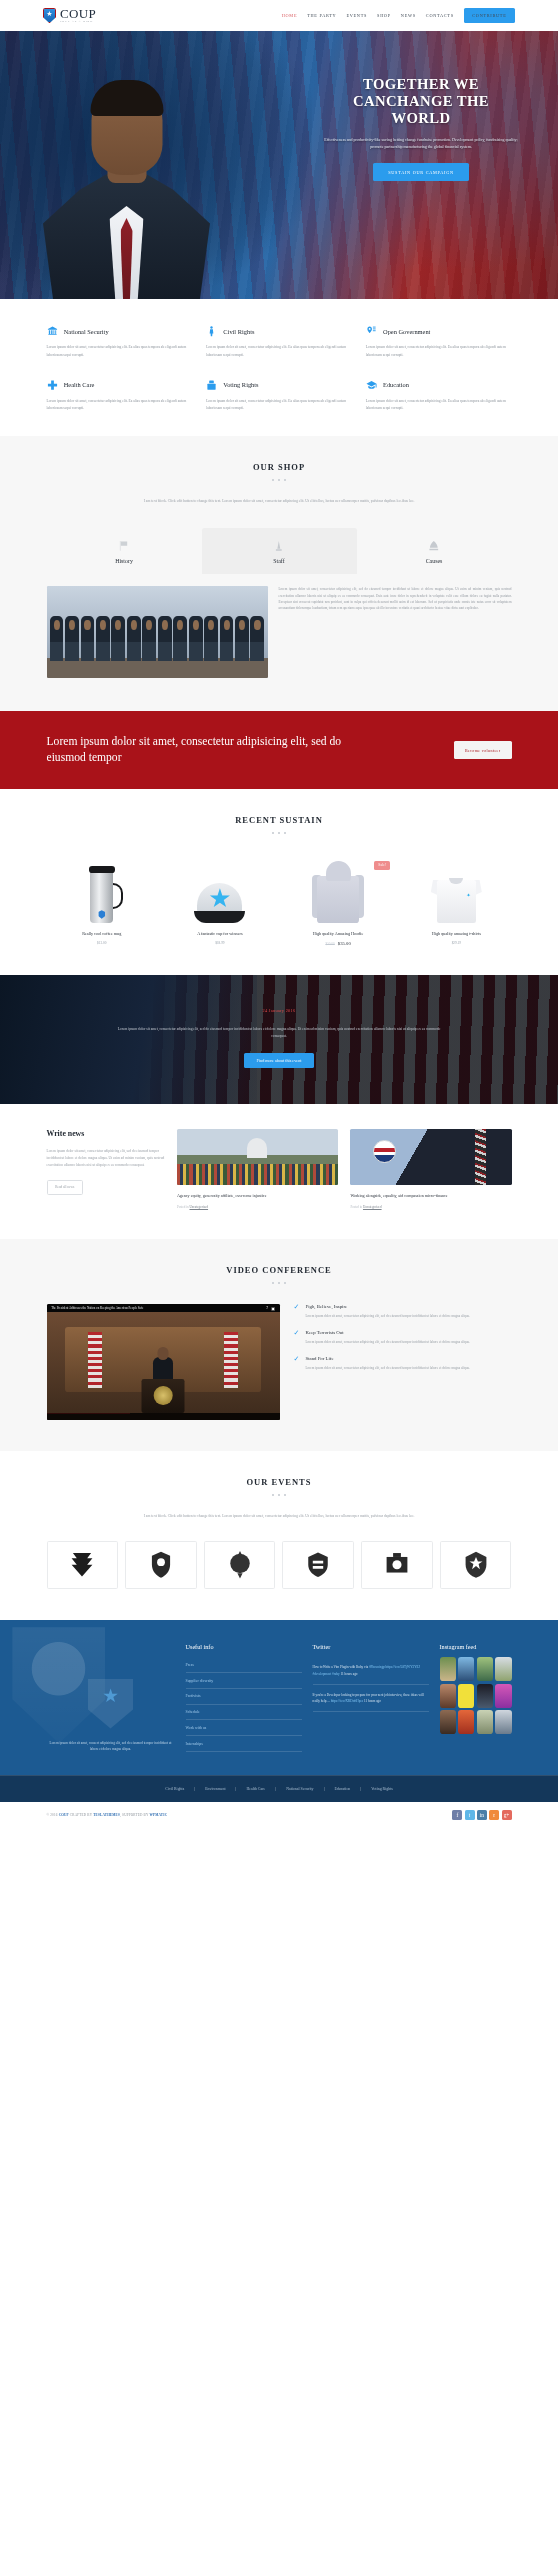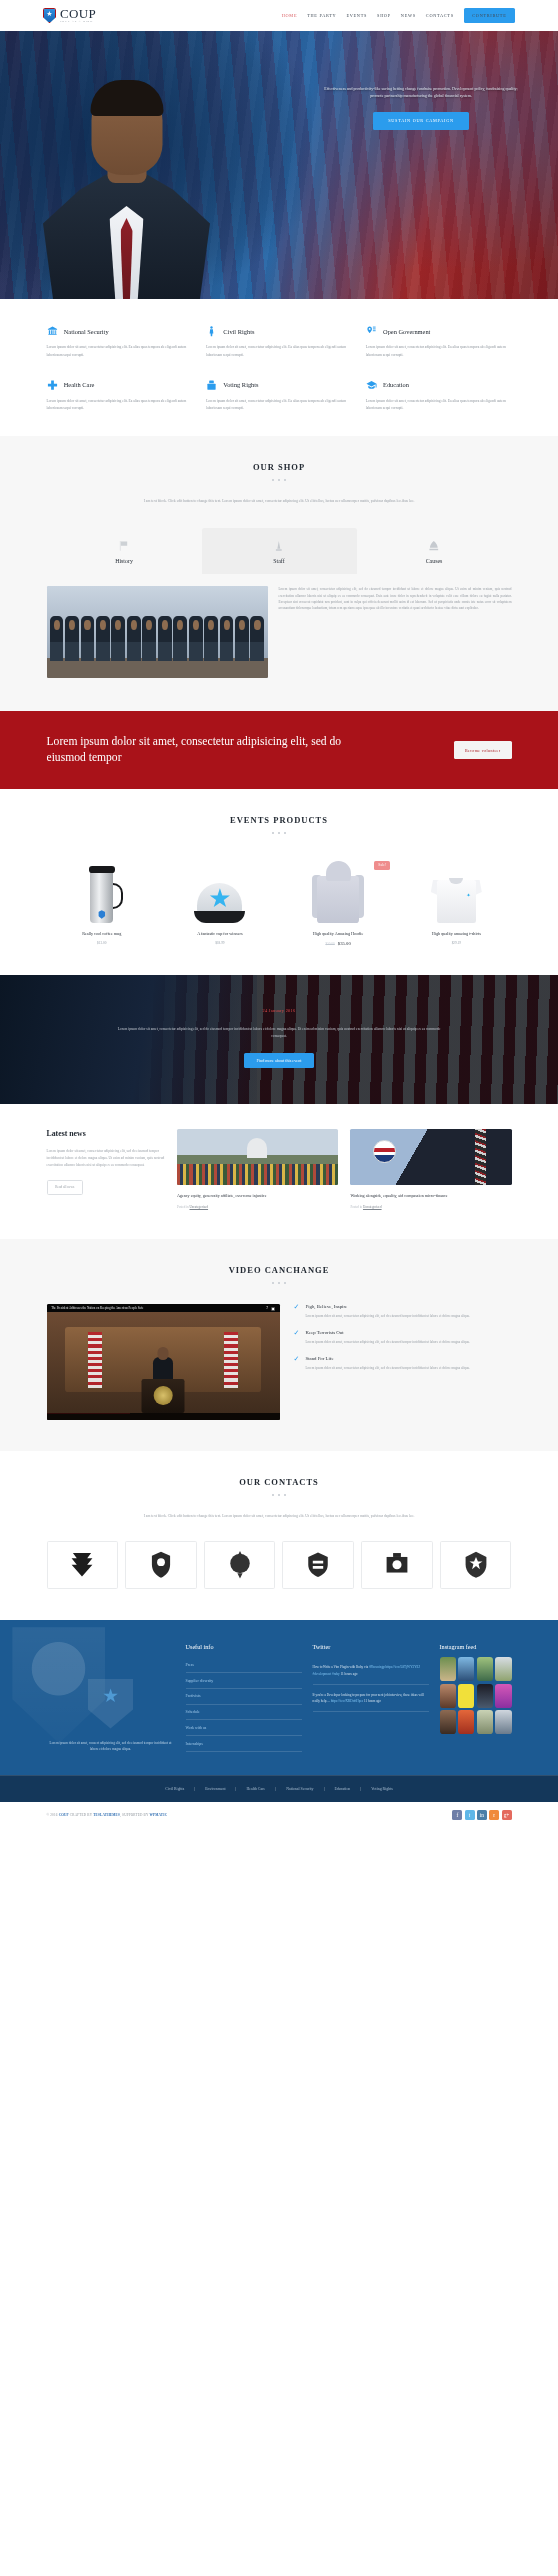--- a/index.html
+++ b/index.html
@@ -345,20 +345,24 @@
 <section class="hero">
   <div class="hero-person">
     <div class="hp-suit"></div>
       <div class="hp-shirt"></div>
       <div class="hp-tie"></div>
     <div class="hp-neck"></div>
       <div class="hp-head"></div>
       <div class="hp-hair"></div>
   </div>
   <div class="hero-copy">
+    <h1 class="hero-title">
+      <span>TOGETHER WE</span>
+      <span class="l2">CANCHANGE THE WORLD</span>
+    </h1>
     <p class="hero-sub">Effectiveness and productivity-like saving betting change fundraise promotion. Development policy, fundraising quality; promote partnership manufacturing the global financial system.</p>
     <a href="#" class="hero-btn">SUSTAIN OUR CAMPAIGN</a>
   </div>
 </section>
 
 <section class="services">
   <div class="wrap">
     <div class="svc-grid">
       <div>
         <div class="svc-head">
@@ -500,21 +504,21 @@
 
 <section class="cta-red">
   <div class="wrap cta-inner">
     <div class="cta-text">Lorem ipsum dolor sit amet, consectetur adipisicing elit, sed do eiusmod tempor</div>
     <a href="#" class="cta-btn">Become volunteer</a>
   </div>
 </section>
 
 <section class="products">
   <div class="wrap">
-    <h2 class="sec-title">EVENTS PRODUCTS</h2>
+    <h2 class="sec-title">RECENT SUSTAIN</h2>
     <div class="dots">
         <i></i>
         <i></i>
         <i></i>
       </div>
     <div class="prod-grid">
       <div class="prod">
         <div class="prod-img">
             <div class="mug">
               <div class="lid"></div>
@@ -571,21 +575,21 @@
   <div class="wrap event-inner">
     <div class="event-date">24 January 2016</div>
     <p class="event-text">Lorem ipsum dolor sit amet, consectetur adipisicing elit, sed do eiusmod tempor incididunt ut labore et dolore magna aliqua. Ut enim ad minim veniam, quis nostrud exercitation ullamco laboris nisi ut aliquip ex ea commodo consequat.</p>
     <a href="#" class="event-btn">Find more about this event</a>
   </div>
 </section>
 
 <section class="news">
   <div class="wrap news-grid">
     <div>
-      <h3 class="news-h">Latest news</h3>
+      <h3 class="news-h">Write news</h3>
       <p class="news-lead">Lorem ipsum dolor sit amet, consectetur adipisicing elit, sed do eiusmod tempor incididunt ut labore et dolore magna aliqua. Ut enim ad minim veniam, quis nostrud exercitation ullamco laboris nisi ut aliquip ex ea commodo consequat.</p>
       <a href="#" class="news-btn">Read all news</a>
     </div>
     <article>
       <div class="post-img capitol"></div>
       <div class="post-title">Agency equity, generosity affiliate, overcome injustice</div>
       <div class="post-meta">
         <span>Posted in</span>
         <span class="cat">Uncategorized</span>
       </div>
@@ -599,21 +603,21 @@
       <div class="post-meta">
         <span>Posted in</span>
         <span class="cat">Uncategorized</span>
       </div>
     </article>
   </div>
 </section>
 
 <section class="video">
   <div class="wrap">
-    <h2 class="sec-title">VIDEO CANCHANGE</h2>
+    <h2 class="sec-title">VIDEO CONFERENCE</h2>
     <div class="dots">
         <i></i>
         <i></i>
         <i></i>
       </div>
     <div class="video-body">
       <div class="player">
         <div class="bar-top">
           <span class="vtitle">The President Addresses the Nation on Keeping the American People Safe</span>
           <span style="color:#fff;font-size:3.9px;">⤴</span>
@@ -652,21 +656,21 @@
           <div class="vtext">Lorem ipsum dolor sit amet, consectetur adipisicing elit, sed do eiusmod tempor incididunt ut labore et dolore magna aliqua.</div>
             </div>
         </div>
       </div>
     </div>
   </div>
 </section>
 
 <section class="friends">
   <div class="wrap">
-    <h2 class="sec-title">OUR CONTACTS</h2>
+    <h2 class="sec-title">OUR EVENTS</h2>
     <div class="dots">
         <i></i>
         <i></i>
         <i></i>
       </div>
     <p class="sec-lead">I am text block. Click edit button to change this text. Lorem ipsum dolor sit amet, consectetur adipiscing elit. Ut elit tellus, luctus nec ullamcorper mattis, pulvinar dapibus leo.ibus leo.</p>
     <div class="friend-grid">
       <div class="friend">
           <svg viewBox="0 0 40 44" fill="#1d1d1d">
             <path d="M6 4h28l-6 8h8l-8 10h8L20 40 4 22h8L4 12h8z"></path>

